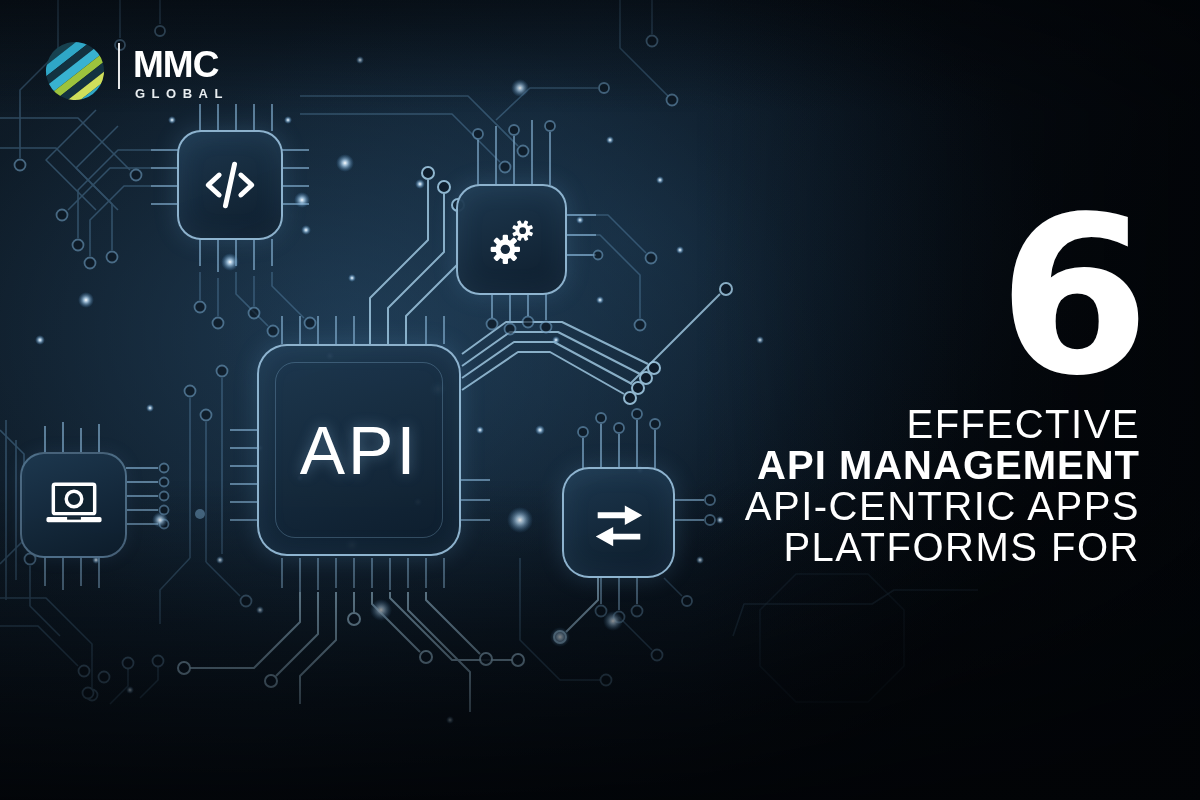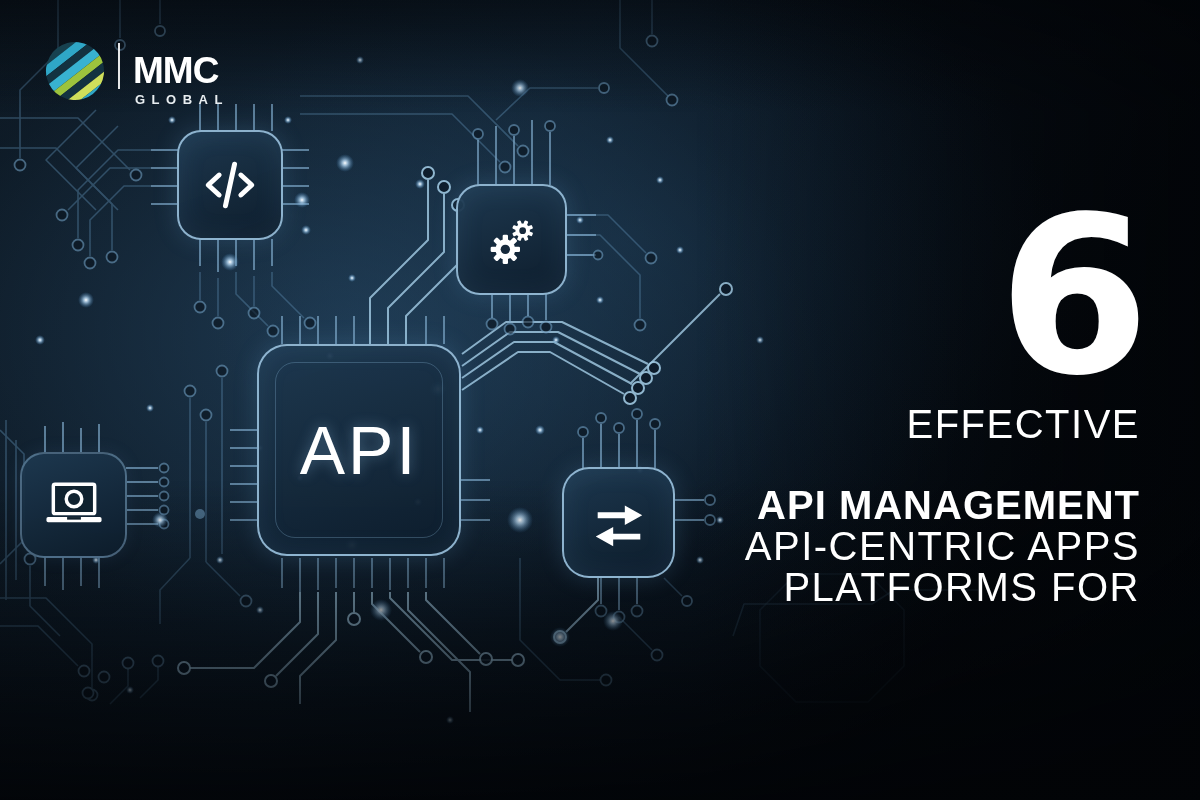--- a/index.html
+++ b/index.html
@@ -34,33 +34,33 @@
     position:relative;color:#fff;font-weight:normal;font-size:68px;letter-spacing:3px;
     font-family:"Liberation Sans",sans-serif;text-shadow:0 0 14px rgba(160,210,250,.35);
   }
   .chip-code{left:177px;top:130px;width:106px;height:110px;}
   .chip-gears{left:456px;top:184px;width:111px;height:111px;}
   .chip-arrows{left:562px;top:467px;width:113px;height:111px;border-radius:27px;}
   .chip-monitor{left:20px;top:452px;width:107px;height:106px;border-color:rgba(140,180,210,.45);box-shadow:0 0 18px rgba(90,140,190,.12);}
   
   .logo{position:absolute;left:44px;top:40px;z-index:4;display:flex;align-items:flex-start;}
   .logo .sep{width:2px;height:46px;background:rgba(255,255,255,.9);margin:3px 13px 0 12px;}
-  .logo .text{display:flex;flex-direction:column;margin-top:13px;}
+  .logo .text{display:flex;flex-direction:column;margin-top:7px;}
   .logo .brand{color:#fff;font-weight:bold;font-size:37px;line-height:.95;letter-spacing:-1px;}
   .logo .sub{color:#e8edf0;font-size:13px;font-weight:bold;letter-spacing:6.5px;margin-top:4px;padding-left:2px;}
   
   .six{
     position:absolute;z-index:4;top:188px;right:50px;color:#fff;
     font-family:"DejaVu Sans",sans-serif;font-weight:bold;font-size:218px;line-height:1;
   }
   .headline{
     position:absolute;z-index:4;top:404px;right:60px;text-align:right;color:#fff;
     font-size:40px;line-height:41px;letter-spacing:1.5px;font-weight:400;
   }
-  .headline .hl-bold{font-weight:bold;letter-spacing:1px;margin-top:40px;}
+  .headline .hl-bold{font-weight:bold;letter-spacing:1px;}
 </style>
 </head>
 <body>
 
 <div class="stage">
 
   <svg class="circuit" width="1200" height="800" viewBox="0 0 1200 800">
     <defs>
       <radialGradient id="dot">
         <stop offset="0%" stop-color="#ffffff" stop-opacity="1"></stop>

